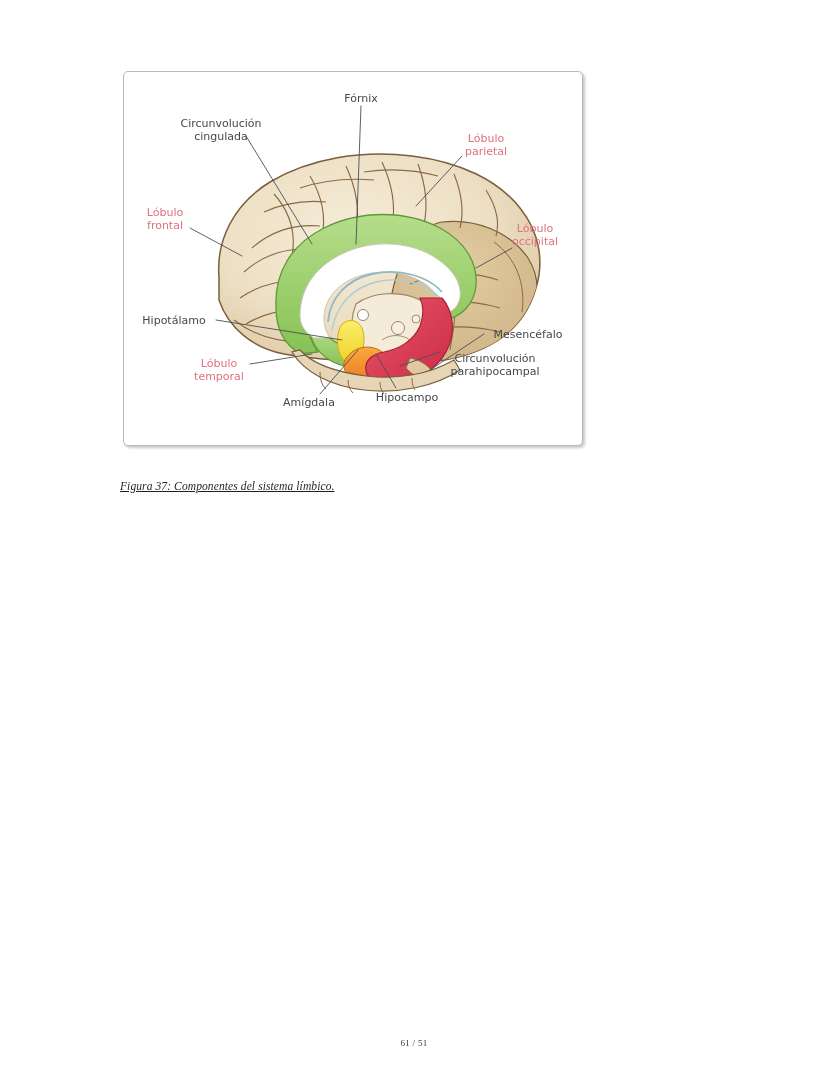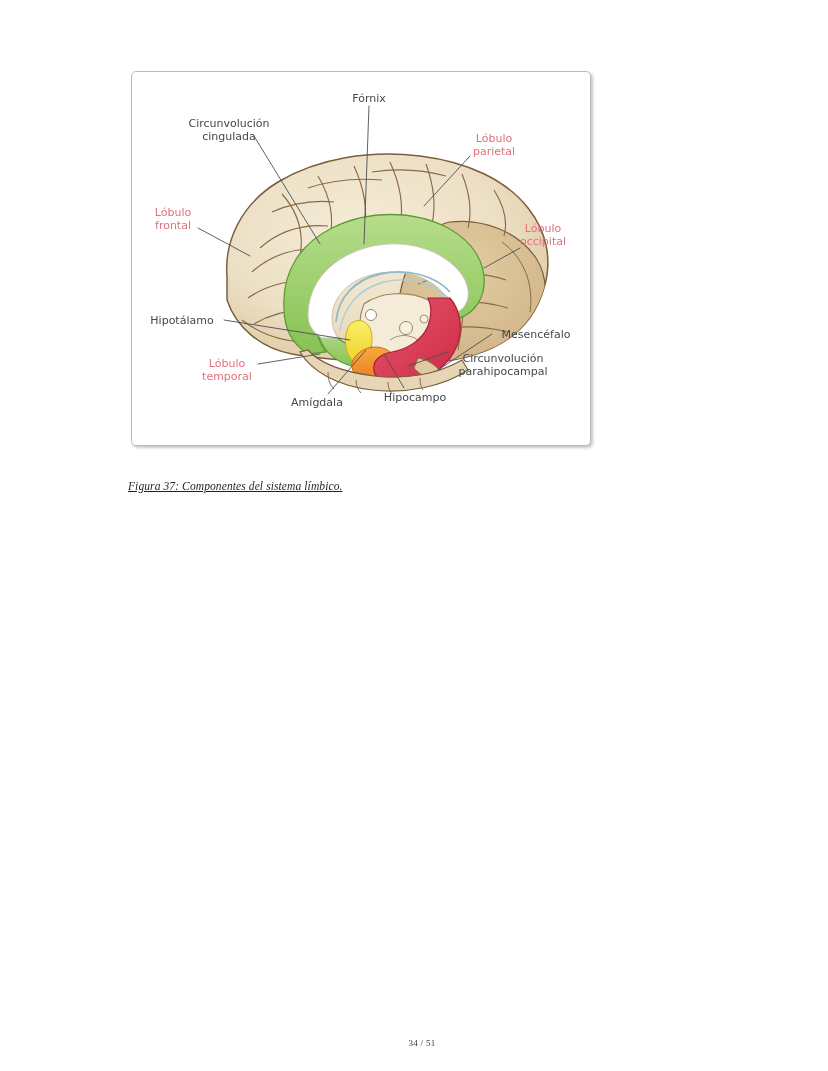--- a/index.html
+++ b/index.html
@@ -14,21 +14,20 @@
     position: relative;
     font-family: "Liberation Serif", "DejaVu Serif", serif;
     overflow: hidden;
   }
 
   
   .page {
     position: absolute;
     inset: 0;
     background: #ffffff;
-    margin-left: 8px;
   }
 
   
   .figure-block {
     position: absolute;
     left: 123px;
     top: 71px;
     width: 460px;
     height: 375px;
   }
@@ -264,15 +263,15 @@
         <text class="lbl-dark" x="185" y="334" text-anchor="middle">Amígdala</text>
 
         <text class="lbl-dark" x="283" y="329" text-anchor="middle">Hipocampo</text>
       </svg>
 
     </div>
   </div>
 
   <div class="caption">Figura 37: Componentes del sistema límbico.</div>
 
-  <div class="footer">34 / 51</div>
+  <div class="footer">61 / 51</div>
 
 </div>
 
 </body></html>

